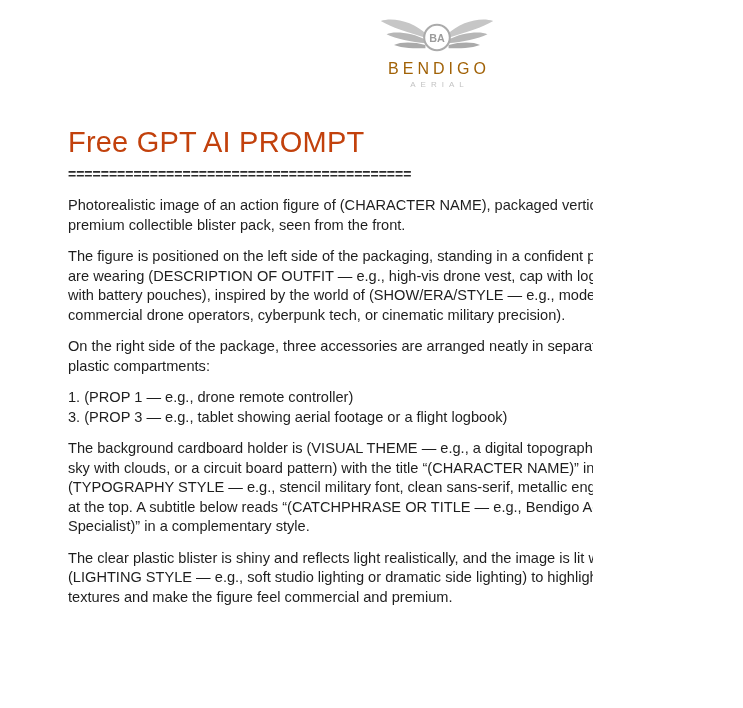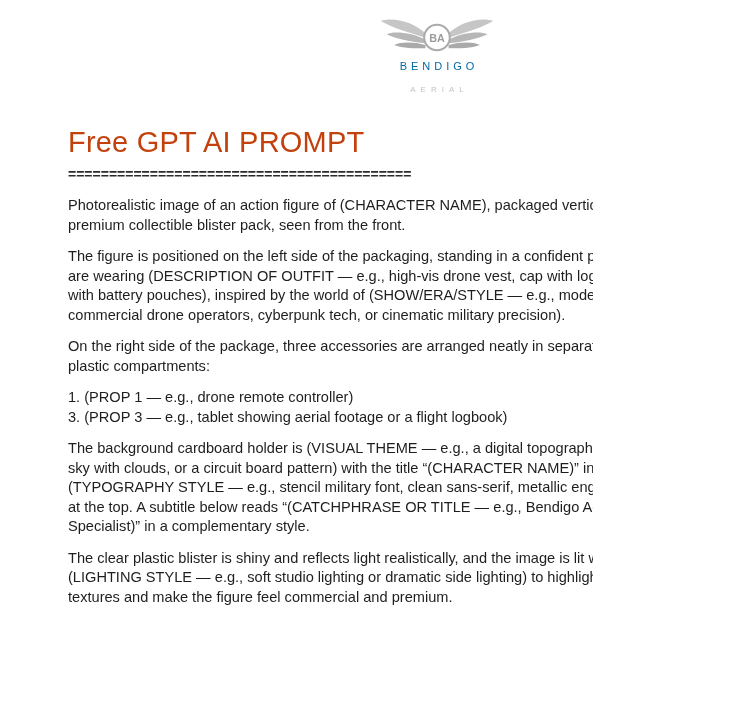--- a/index.html
+++ b/index.html
@@ -20,29 +20,29 @@
   .logo {
     position: absolute;
     top: 16px;
     right: 98px;
     width: 116px;
     text-align: center;
   }
   .logo svg { display: block; margin: 0 auto; }
   .logo .brand {
     margin-top: 1px;
-    font-size: 11px;
+    font-size: 16px;
     letter-spacing: 4px;
-    color: #0369a1;
+    color: #a16207;
     font-weight: 400;
     white-space: nowrap;
     text-indent: 4px; 
   }
   .logo .tagline {
-    margin-top: 13px;
+    margin-top: 2px;
     font-size: 8px;
     letter-spacing: 5px;
     color: #c3c3c3;
     white-space: nowrap;
     text-indent: 5px;
   }
 
   
   .content {
     position: absolute;

